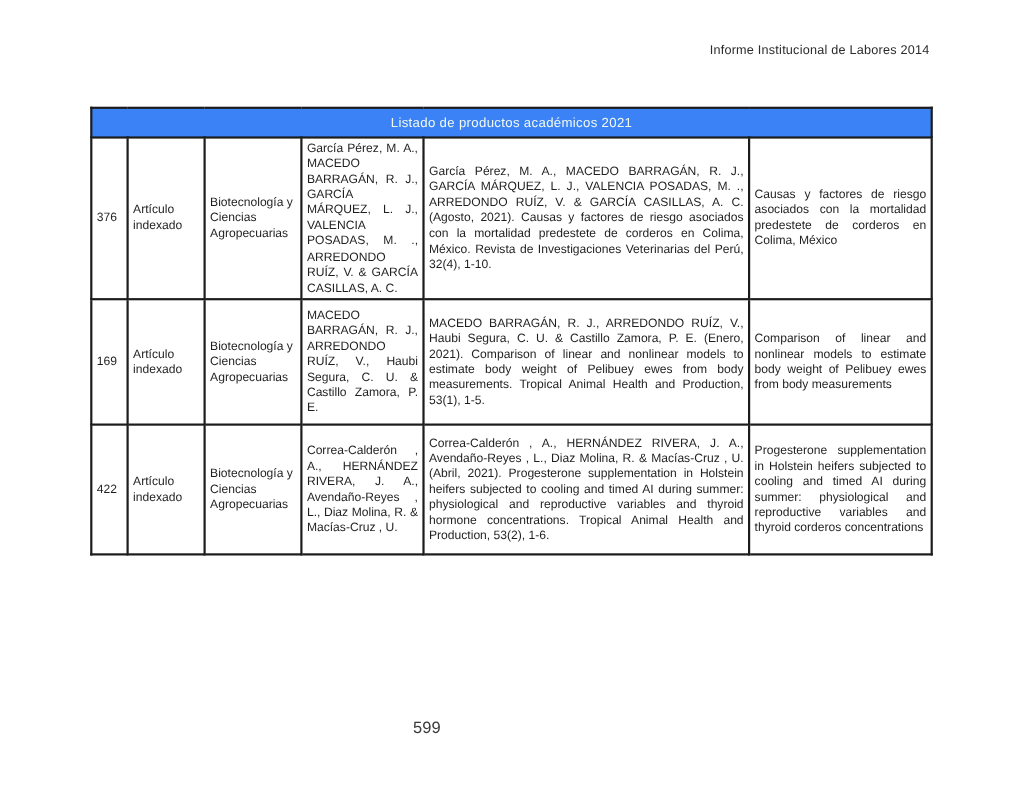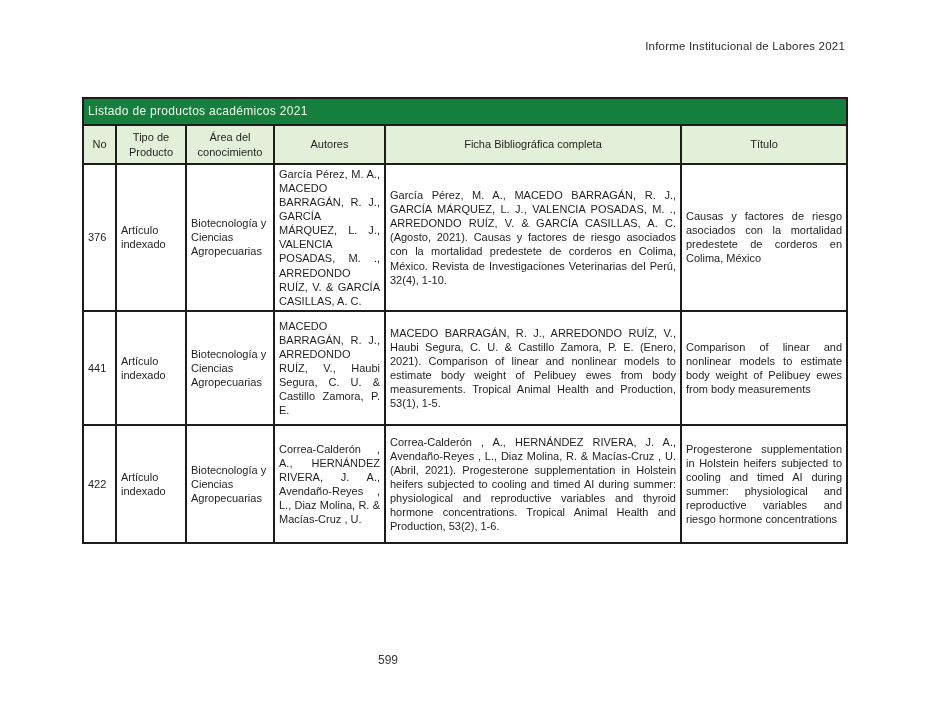--- a/index.html
+++ b/index.html
@@ -29,23 +29,23 @@
     font-size: 11px;
     line-height: 1.28;
   }
   .doc-table td, .doc-table th {
     border: 2px solid #1c1c1c;
     padding: 2px 4px;
     vertical-align: middle;
     font-weight: normal;
   }
   .table-title-bar {
-    background: #15803d;
+    background: #3b82f6;
     color: #f2faee;
-    text-align: left;
+    text-align: center;
     font-size: 12px;
     height: 27px;
     letter-spacing: 0.3px;
   }
   .header-row th {
     background: #e2f0d9;
     text-align: center;
     height: 39px;
     font-size: 11px;
   }
@@ -54,72 +54,64 @@
   .cell-area { text-align: left; border-radius: 21px; }
   .cell-autores { text-align: justify; }
   .cell-ficha { text-align: justify; }
   .cell-titulo { text-align: justify; }
   .page-number {
     position: absolute;
     top: 653px;
     left: 0;
     width: 776px;
     text-align: center;
-    font-size: 12px;
+    font-size: 15px;
     color: #3a3a3a;
   }
 </style>
 </head>
 <body>
 
-<div class="page-header">Informe Institucional de Labores 2021</div>
+<div class="page-header">Informe Institucional de Labores 2014</div>
 
 <table class="doc-table">
   <colgroup>
     <col style="width:33px">
     <col style="width:70px">
     <col style="width:88px">
     <col style="width:111px">
     <col style="width:296px">
     <col style="width:166px">
   </colgroup>
   <thead>
     <tr>
       <td class="table-title-bar" colspan="6">Listado de productos académicos 2021</td>
     </tr>
-    <tr class="header-row">
-      <th>No</th>
-      <th>Tipo de Producto</th>
-      <th>Área del conocimiento</th>
-      <th>Autores</th>
-      <th>Ficha Bibliográfica completa</th>
-      <th>Título</th>
-    </tr>
   </thead>
   <tbody>
     <tr style="height:140px">
       <td class="cell-no">376</td>
       <td class="cell-tipo">Artículo indexado</td>
       <td class="cell-area">Biotecnología y Ciencias Agropecuarias</td>
       <td class="cell-autores">García Pérez, M. A., MACEDO BARRAGÁN, R. J., GARCÍA MÁRQUEZ, L. J., VALENCIA POSADAS, M. ., ARREDONDO RUÍZ, V. &amp; GARCÍA CASILLAS, A. C.</td>
       <td class="cell-ficha">García Pérez, M. A., MACEDO BARRAGÁN, R. J., GARCÍA MÁRQUEZ, L. J., VALENCIA POSADAS, M. ., ARREDONDO RUÍZ, V. &amp; GARCÍA CASILLAS, A. C. (Agosto, 2021). Causas y factores de riesgo asociados con la mortalidad predestete de corderos en Colima, México. Revista de Investigaciones Veterinarias del Perú, 32(4), 1-10.</td>
       <td class="cell-titulo">Causas y factores de riesgo asociados con la mortalidad predestete de corderos en Colima, México</td>
     </tr>
     <tr style="height:114px">
-      <td class="cell-no">441</td>
+      <td class="cell-no">169</td>
       <td class="cell-tipo">Artículo indexado</td>
       <td class="cell-area">Biotecnología y Ciencias Agropecuarias</td>
       <td class="cell-autores">MACEDO BARRAGÁN, R. J., ARREDONDO RUÍZ, V., Haubi Segura, C. U. &amp; Castillo Zamora, P. E.</td>
       <td class="cell-ficha">MACEDO BARRAGÁN, R. J., ARREDONDO RUÍZ, V., Haubi Segura, C. U. &amp; Castillo Zamora, P. E. (Enero, 2021). Comparison of linear and nonlinear models to estimate body weight of Pelibuey ewes from body measurements. Tropical Animal Health and Production, 53(1), 1-5.</td>
       <td class="cell-titulo">Comparison of linear and nonlinear models to estimate body weight of Pelibuey ewes from body measurements</td>
     </tr>
     <tr style="height:118px">
       <td class="cell-no">422</td>
       <td class="cell-tipo">Artículo indexado</td>
       <td class="cell-area">Biotecnología y Ciencias Agropecuarias</td>
       <td class="cell-autores">Correa-Calderón , A., HERNÁNDEZ RIVERA, J. A., Avendaño-Reyes , L., Diaz Molina, R. &amp; Macías-Cruz , U.</td>
       <td class="cell-ficha">Correa-Calderón , A., HERNÁNDEZ RIVERA, J. A., Avendaño-Reyes , L., Diaz Molina, R. &amp; Macías-Cruz , U. (Abril, 2021). Progesterone supplementation in Holstein heifers subjected to cooling and timed AI during summer: physiological and reproductive variables and thyroid hormone concentrations. Tropical Animal Health and Production, 53(2), 1-6.</td>
-      <td class="cell-titulo">Progesterone supplementation in Holstein heifers subjected to cooling and timed AI during summer: physiological and reproductive variables and riesgo hormone concentrations</td>
+      <td class="cell-titulo">Progesterone supplementation in Holstein heifers subjected to cooling and timed AI during summer: physiological and reproductive variables and thyroid corderos concentrations</td>
     </tr>
   </tbody>
 </table>
 
 <div class="page-number">599</div>
 
 </body></html>

